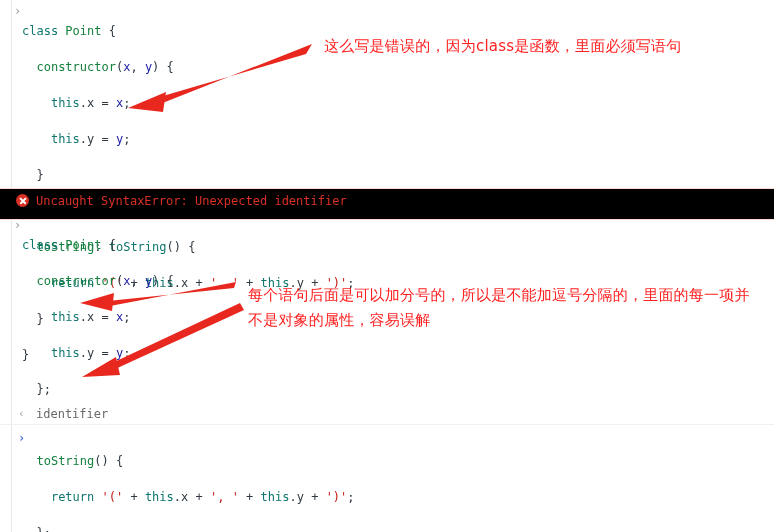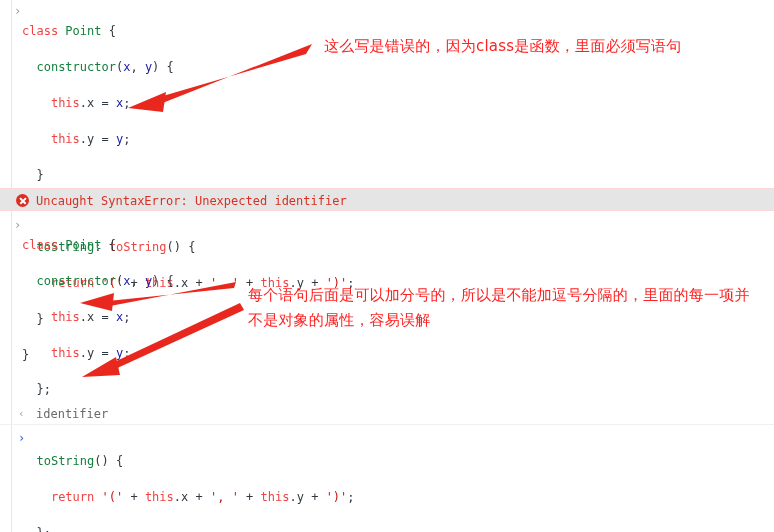--- a/index.html
+++ b/index.html
@@ -46,36 +46,36 @@
 
   .code-block {
     white-space: pre;
     line-height: 18px;
     color: #303942;
     padding: 4px 0 2px 0;
   }
   .code-line { height: 18px; }
 
   
-  .kw   { color: #ef4444; }
+  .kw   { color: #0f766e; }
   .id   { color: #15803d; }
   .var  { color: #1a1aa6; }
   .str  { color: #c41a16; }
   .punc { color: #303942; }
 
   
   .error-row {
     position: absolute;
     left: 0;
     width: 774px;
     box-sizing: border-box;
-    background: #e5e5e5;
+    background: #000000;
     border-top: 1px solid #ffd6d6;
     border-bottom: 1px solid #ffd6d6;
-    height: 23px;
+    height: 32px;
     line-height: 22px;
   }
   .error-row .err-icon {
     position: absolute;
     left: 16px;
     top: 5px;
     width: 13px;
     height: 13px;
     border-radius: 50%;
     background: #d93025;

